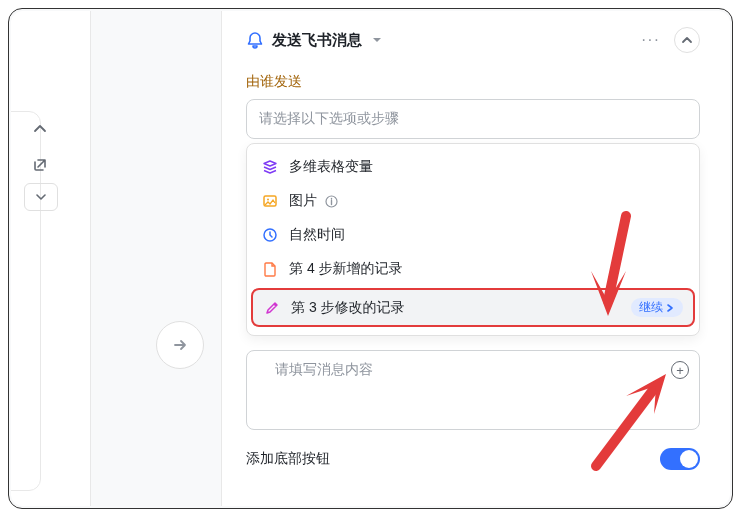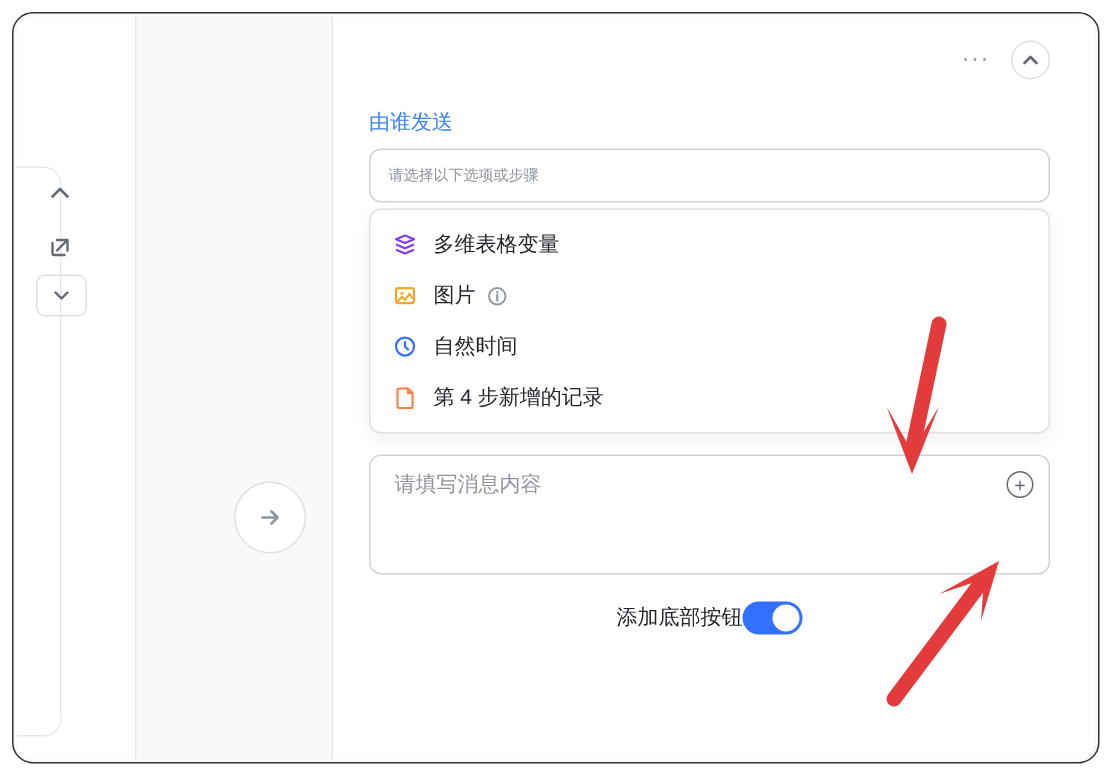--- a/index.html
+++ b/index.html
@@ -17,35 +17,35 @@
     .panel { position: absolute; left: 210px; top: 0; right: 0; bottom: 0; background: #fff; border-left: 1px solid #e8e8e8; padding: 16px 30px 16px 24px; overflow: hidden; }
 
     .panel-head { display: flex; align-items: center; gap: 8px; margin-bottom: 20px; }
     .panel-title { font-size: 15px; font-weight: 600; color: #1f2329; display: flex; align-items: center; gap: 8px; }
     .bell-icon { color: #3370ff; display: inline-flex; }
     .caret-down { color: #8f959e; font-size: 11px; margin-left: 2px; }
     .head-actions { margin-left: auto; display: flex; align-items: center; gap: 14px; color: #8f959e; }
     .dots { font-size: 16px; letter-spacing: 1px; }
     .collapse-chevron { width: 26px; height: 26px; border: 1px solid #e0e0e0; border-radius: 50%; display: flex; align-items: center; justify-content: center; font-size: 13px; }
 
-    .field-label { font-size: 14px; color: #3b82f6; margin-bottom: 8px; font-weight: 500; font-family: Liberation Mono, monospace; }
+    .field-label { font-size: 14px; color: #a16207; margin-bottom: 8px; font-weight: 500; font-family: Liberation Mono, monospace; }
 
-    .input-shell { border: 1px solid #d0d3d6; border-radius: 8px; padding: 10px 12px; font-size: 10px; color: #8f959e; background: #fff; margin-bottom: 4px; cursor: pointer; }
+    .input-shell { border: 1px solid #d0d3d6; border-radius: 8px; padding: 10px 12px; font-size: 14px; color: #8f959e; background: #fff; margin-bottom: 4px; cursor: pointer; }
 
     .dropdown { border: 1px solid #e0e0e0; border-radius: 8px; background: #fff; padding: 6px 0; box-shadow: 0 4px 12px rgba(0,0,0,0.06); margin-bottom: 14px; }
     .dd-item { display: flex; align-items: center; gap: 10px; padding: 8px 14px; font-size: 14px; color: #1f2329; cursor: pointer; position: relative; }
     .dd-item .icon-slot { width: 18px; height: 18px; display: inline-flex; align-items: center; justify-content: center; flex-shrink: 0; }
     .dd-item.highlight { background: #f2f3f5; border: 2px solid #e33b3b; border-radius: 8px; margin: 2px 4px; padding: 8px 10px; }
     .continue-tag { margin-left: auto; background: #e1eaff; color: #3370ff; border-radius: 10px; padding: 1px 8px; font-size: 12px; display: inline-flex; align-items: center; gap: 2px; }
     .info-icon { color: #8f959e; font-size: 12px; margin-left: -2px; }
 
-    .textarea-shell { border: 1px solid #d0d3d6; border-radius: 8px; min-height: 80px; padding: 10px 16px; position: relative; font-size: 14px; color: #8f959e; background: #fff; margin-bottom: 18px; }
+    .textarea-shell { border: 1px solid #d0d3d6; border-radius: 8px; min-height: 80px; padding: 10px 28px; position: relative; font-size: 14px; color: #8f959e; background: #fff; margin-bottom: 18px; }
     .plus-circle { position: absolute; right: 10px; top: 10px; width: 18px; height: 18px; border: 1.5px solid #646a73; border-radius: 50%; display: flex; align-items: center; justify-content: center; font-size: 13px; color: #646a73; line-height: 1; }
 
-    .toggle-row { display: flex; align-items: center; justify-content: center; }
+    .toggle-row { display: flex; align-items: center; justify-content: space-between; }
     .toggle-label { font-size: 14px; font-weight: 500; color: #1f2329; }
     .toggle { width: 40px; height: 22px; background: #3370ff; border-radius: 11px; position: relative; }
     .toggle::after { content: ""; position: absolute; right: 2px; top: 2px; width: 18px; height: 18px; background: #fff; border-radius: 50%; }
 
     
     .red-arrow { position: absolute; pointer-events: none; }
     svg { display: block; }
   </style>
 </head>
 <body>
@@ -76,20 +76,33 @@
 
     <div class="arrow-circle">
       <svg width="20" height="20" viewBox="0 0 20 20">
           <path d="M5 10h10M11 6l4 4-4 4" stroke="#8f959e" stroke-width="1.8" fill="none" stroke-linecap="round" stroke-linejoin="round"></path>
         </svg>
     </div>
 
     <div class="panel">
 
       <div class="panel-head">
+        <div class="panel-title">
+          <span class="bell-icon">
+            <svg width="18" height="18" viewBox="0 0 18 18">
+                <path d="M9 2a5 5 0 015 5v3l1.5 3h-13L4 10V7a5 5 0 015-5zm-2 13h4a2 2 0 01-4 0z" fill="none" stroke="#3370ff" stroke-width="1.6" stroke-linejoin="round"></path>
+              </svg>
+          </span>
+          <span>发送飞书消息</span>
+          <span class="caret-down">
+            <svg width="10" height="10" viewBox="0 0 10 10">
+                <path d="M1 3l4 4 4-4" fill="#8f959e"></path>
+              </svg>
+          </span>
+        </div>
         <div class="head-actions">
           <span class="dots">···</span>
           <span class="collapse-chevron">
             <svg width="12" height="12" viewBox="0 0 12 12">
                 <path d="M2 8l4-4 4 4" stroke="#646a73" stroke-width="1.8" fill="none" stroke-linecap="round" stroke-linejoin="round"></path>
               </svg>
           </span>
         </div>
       </div>
 
@@ -135,20 +148,34 @@
         </div>
         <div class="dd-item">
           <span class="icon-slot">
             <svg width="16" height="16" viewBox="0 0 16 16">
                 <path d="M4 2h6l3 3v9a1 1 0 01-1 1H4a1 1 0 01-1-1V3a1 1 0 011-1z" stroke="#ff7a45" stroke-width="1.4" fill="none"></path>
                 <path d="M10 2v3h3" stroke="#ff7a45" stroke-width="1.4" fill="none"></path>
               </svg>
           </span>
           <span>第 4 步新增的记录</span>
         </div>
+        <div class="dd-item highlight">
+          <span class="icon-slot">
+            <svg width="16" height="16" viewBox="0 0 16 16">
+                <path d="M3 13l1-3 7-7 2 2-7 7-3 1zM10 4l2 2" stroke="#d136d1" stroke-width="1.5" fill="none" stroke-linecap="round" stroke-linejoin="round"></path>
+              </svg>
+          </span>
+          <span>第 3 步修改的记录</span>
+          <span class="continue-tag">
+            <span>继续</span>
+            <svg width="10" height="10" viewBox="0 0 10 10">
+                <path d="M3 2l4 3-4 3" stroke="#3370ff" stroke-width="1.6" fill="none" stroke-linecap="round" stroke-linejoin="round"></path>
+              </svg>
+          </span>
+        </div>
       </div>
 
       <div class="textarea-shell">
         <span>请填写消息内容</span>
         <span class="plus-circle">+</span>
       </div>
 
       <div class="toggle-row">
         <span class="toggle-label">添加底部按钮</span>
         <span class="toggle"></span>

